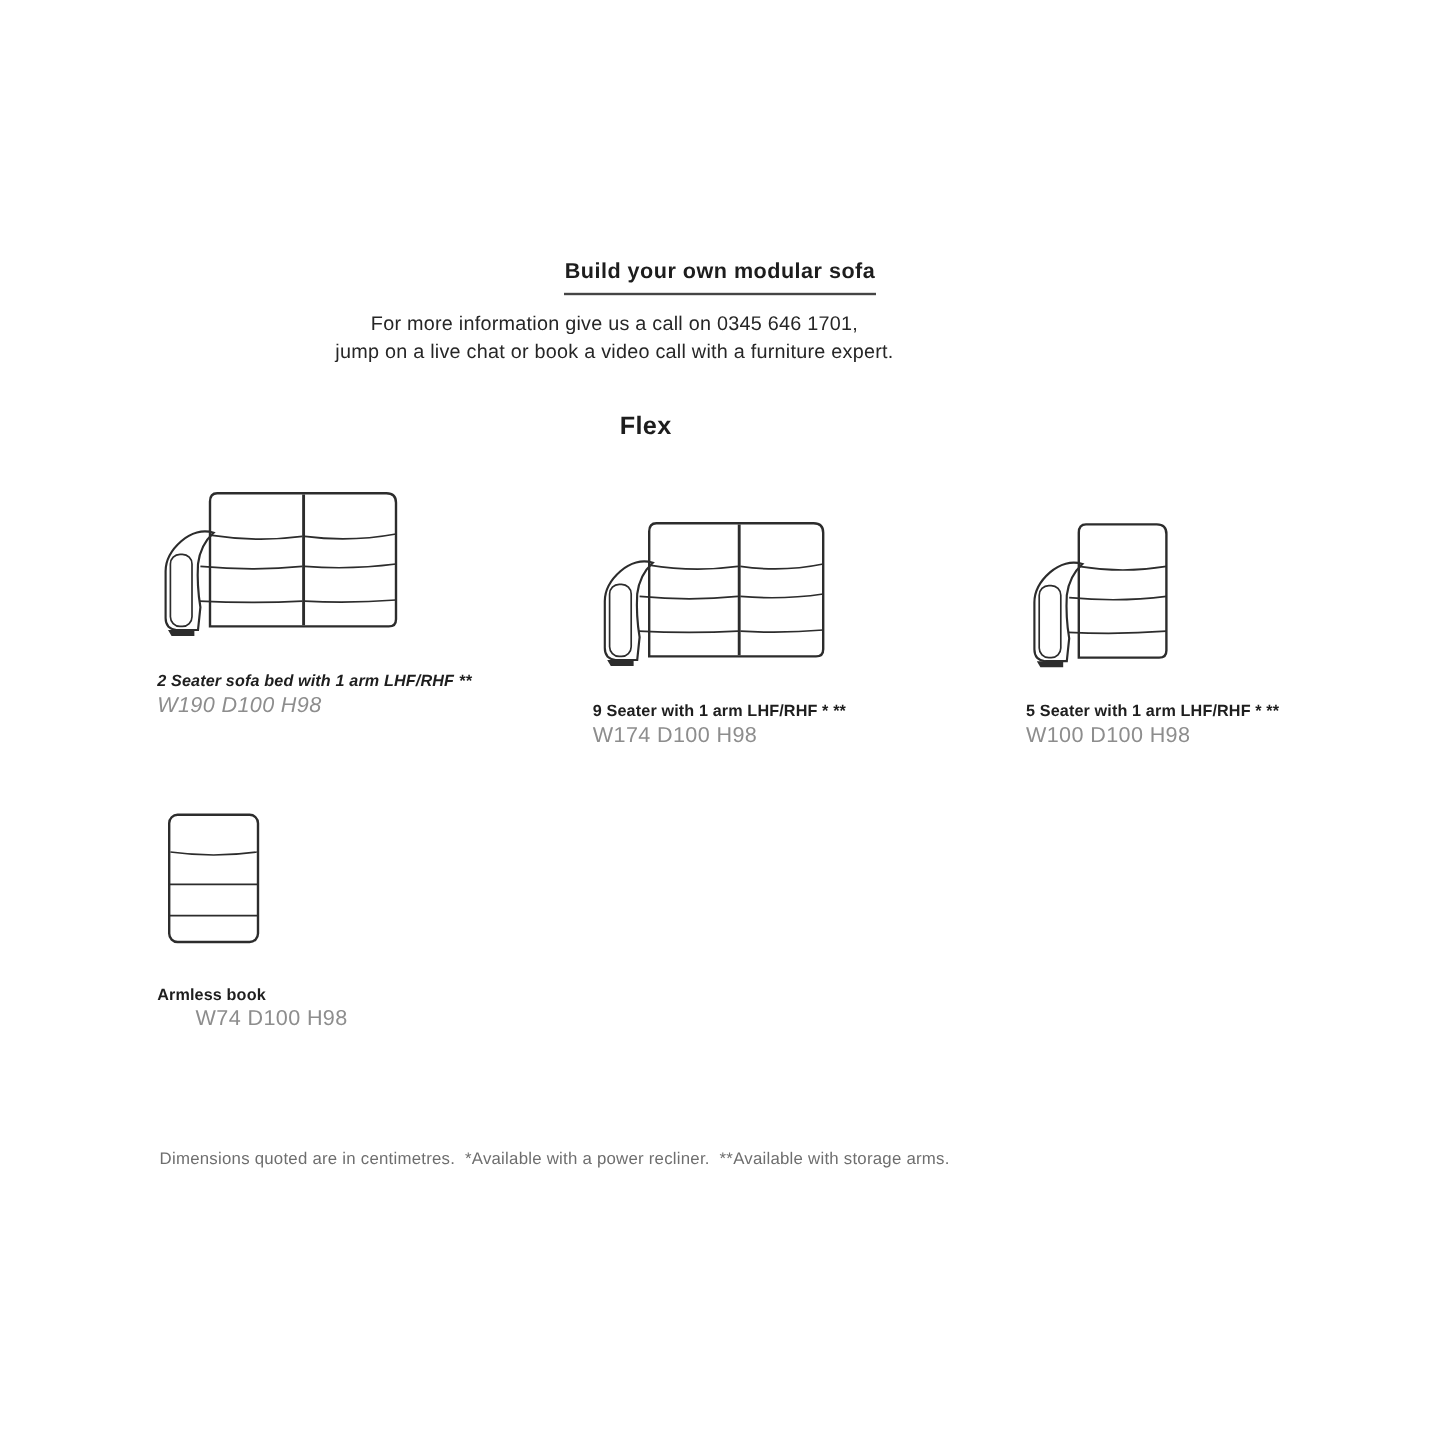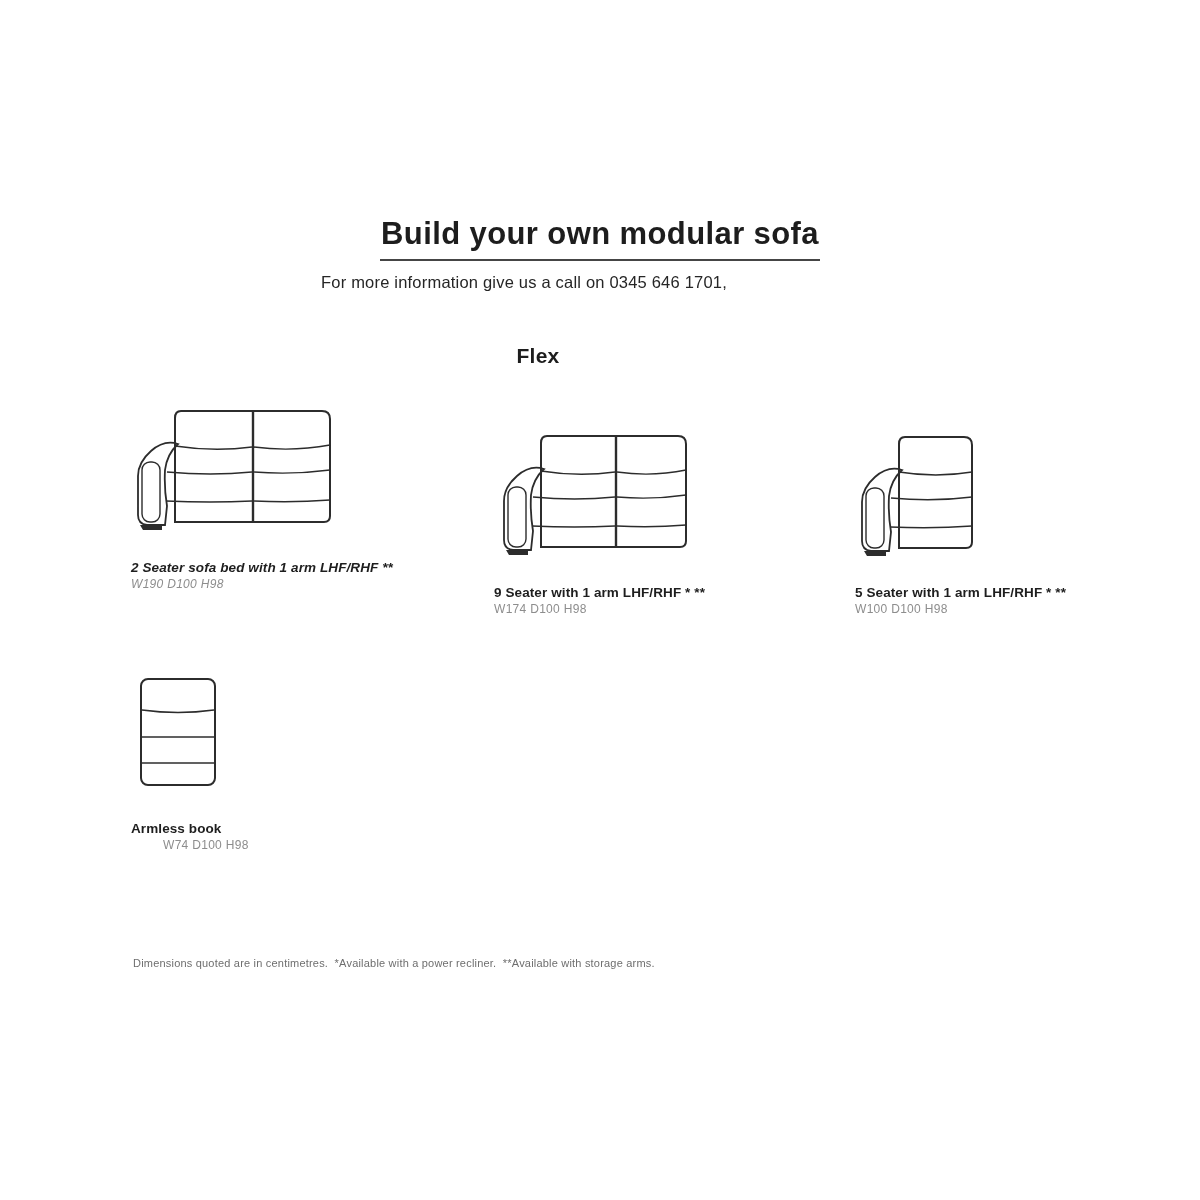--- a/index.html
+++ b/index.html
@@ -10,34 +10,34 @@
     font-family:"Liberation Sans", sans-serif;
     overflow:hidden;
   }
   .title-wrap{
     position:absolute;left:0;top:216px;width:1200px;
     text-align:center;
   }
   .page-title{
     display:inline-block;
     margin:0;
-    font-size:31px;
+    font-size:18px;
     font-weight:bold;
     letter-spacing:0.4px;
     color:#1d1d1d;
     border-bottom:2.5px solid #454545;
     padding:0 1px 7px 1px;
   }
   .subtitle{
     position:absolute;left:0;width:1024px;
     text-align:center;
     font-size:16.5px;
     color:#262626;
     letter-spacing:0.2px;
-    margin:12px;
+    margin:0;
   }
   .subtitle.l1{top:261px;}
   .subtitle.l2{top:284px;}
   .collection-title{
     position:absolute;left:0;top:344px;width:1076px;
     text-align:center;
     font-size:21px;
     font-weight:bold;
     color:#1d1d1d;
     margin:0;
@@ -48,28 +48,28 @@
   .unit-name{
     position:absolute;
     font-size:13.5px;
     font-weight:bold;
     color:#1e1e1e;
     letter-spacing:0.1px;
     white-space:nowrap;
   }
   .unit-dims{
     position:absolute;
-    font-size:12px;
+    font-size:18px;
     color:#8d8d8d;
     letter-spacing:0.3px;
     white-space:nowrap;
   }
   .footnote{
     position:absolute;left:133px;top:957px;
-    font-size:11px;
+    font-size:14px;
     color:#6e6e6e;
     letter-spacing:0.2px;
     white-space:pre;
   }
   
   .unit-1{left:131px;top:408px;width:210px;height:240px;font-style:italic;}
   .unit-2{left:494px;top:433px;width:210px;height:240px;}
   .unit-2 svg{left:3px;}
   .unit-3{left:855px;top:434px;width:170px;height:240px;}
   .unit-4{left:131px;top:677px;width:170px;height:220px;}
@@ -88,20 +88,21 @@
 </head>
 <body>
 
 <div class="canvas">
 
   <div class="title-wrap">
     <h1 class="page-title">Build your own modular sofa</h1>
   </div>
 
   <p class="subtitle l1">For more information give us a call on 0345 646 1701,</p>
+  <p class="subtitle l2">jump on a live chat or book a video call with a furniture expert.</p>
 
   <h2 class="collection-title">Flex</h2>
 
   <div class="unit unit-1">
     <svg width="202" height="124" viewBox="0 0 202 124">
       <path class="lineart" stroke-width="2" fill="#ffffff" d="M50,3 L191,3 Q199,3 199,11 L199,108 Q199,114 193,114 L44,114 L44,10 Q44,3 50,3 Z"></path>
       <path class="lineart" stroke-width="2.4" d="M122,4 L122,113"></path>
       <path class="lineart" stroke-width="1.4" d="M44,38 Q83,44 121,39 M123,39 Q161,44 199,37"></path>
       <path class="lineart" stroke-width="1.4" d="M123,64 Q161,67 199,62 M123,93 Q161,95 199,92"></path>
       <path class="lineart" stroke-width="1.8" fill="#ffffff" d="M47,36 C38,33 28,36 20,43 C12,50 7,58 7,68 L7,107 Q7,116 16,117 L34,117 L36,98 Q33,80 34,62 Q36,46 47,36 Z"></path>

